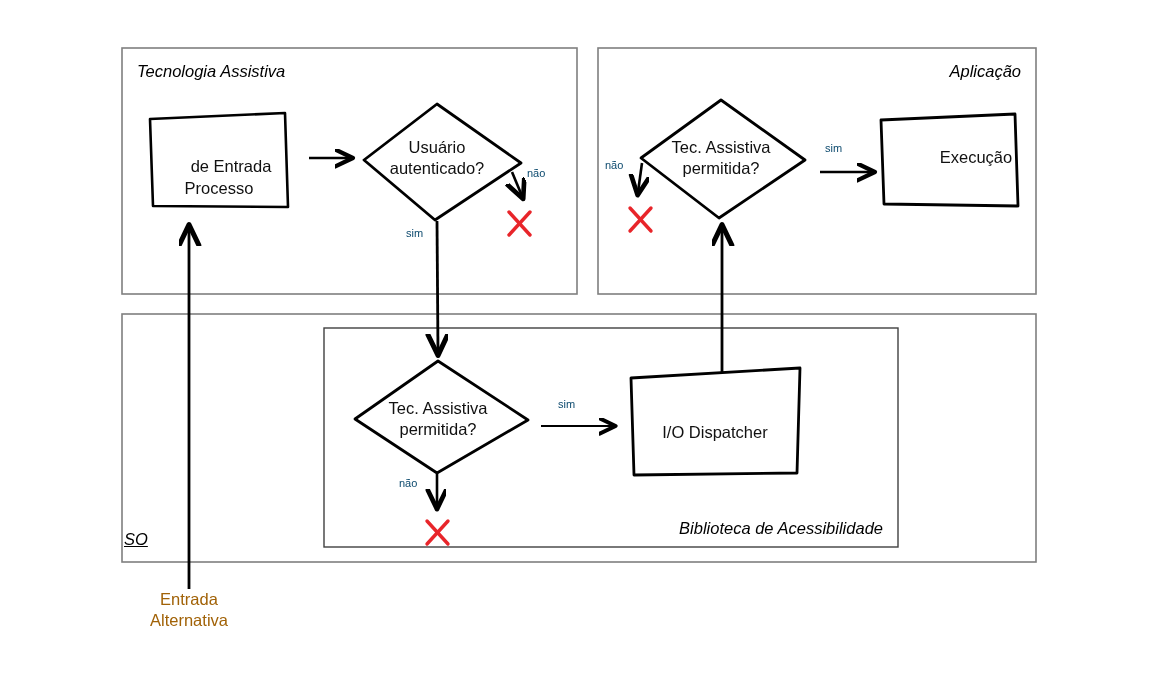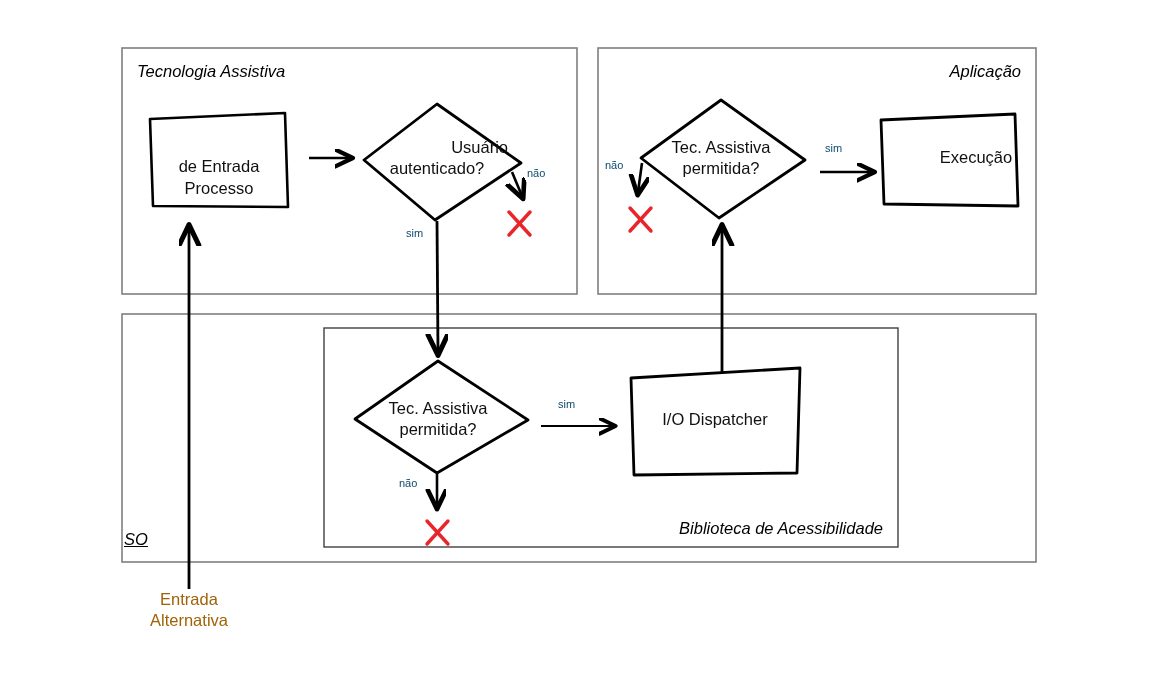--- a/index.html
+++ b/index.html
@@ -89,34 +89,34 @@
       <line x1="448" y1="521" x2="427" y2="544"></line>
     </g>
   </svg>
 
   <div class="lbl panel-label" style="left:137px;top:61px;text-align:center;">Tecnologia Assistiva</div>
   <div class="lbl panel-label" style="left:876px;top:61px;width:145px;text-align:right;">Aplicação</div>
   <div class="lbl panel-label" style="left:124px;top:529px;text-decoration:underline;">SO</div>
   <div class="lbl panel-label" style="left:600px;top:518px;width:283px;text-align:right;">Biblioteca de Acessibilidade</div>
 
   <div class="lbl node-label" style="left:150px;top:135px;width:138px;margin-top:43px;">Processo</div>
-  <div class="lbl node-label" style="left:150px;top:156px;width:138px;">de Entrada</div>
+  <div class="lbl node-label" style="left:150px;top:156px;width:138px;padding-left:12px;">de Entrada</div>
 
-  <div class="lbl node-label" style="left:366px;top:137px;width:142px;text-align:right;">Usuário</div>
+  <div class="lbl node-label" style="left:366px;top:137px;width:142px;">Usuário</div>
   <div class="lbl node-label" style="left:366px;top:158px;width:142px;">autenticado?</div>
 
   <div class="lbl node-label" style="left:650px;top:137px;width:142px;">Tec. Assistiva</div>
   <div class="lbl node-label" style="left:650px;top:158px;width:142px;">permitida?</div>
 
   <div class="lbl node-label" style="left:881px;top:147px;width:136px;margin-left:27px;">Execução</div>
 
   <div class="lbl node-label" style="left:367px;top:398px;width:142px;">Tec. Assistiva</div>
   <div class="lbl node-label" style="left:367px;top:419px;width:142px;">permitida?</div>
 
-  <div class="lbl node-label" style="left:636px;top:409px;width:158px;">I/O Dispatcher</div>
+  <div class="lbl node-label" style="left:636px;top:422px;width:158px;">I/O Dispatcher</div>
 
   <div class="lbl edge-label" style="left:527px;top:167px;">não</div>
   <div class="lbl edge-label" style="left:406px;top:227px;">sim</div>
 
   <div class="lbl edge-label" style="left:605px;top:159px;">não</div>
   <div class="lbl edge-label" style="left:825px;top:142px;">sim</div>
 
   <div class="lbl edge-label" style="left:399px;top:477px;">não</div>
   <div class="lbl edge-label" style="left:558px;top:398px;">sim</div>
 

